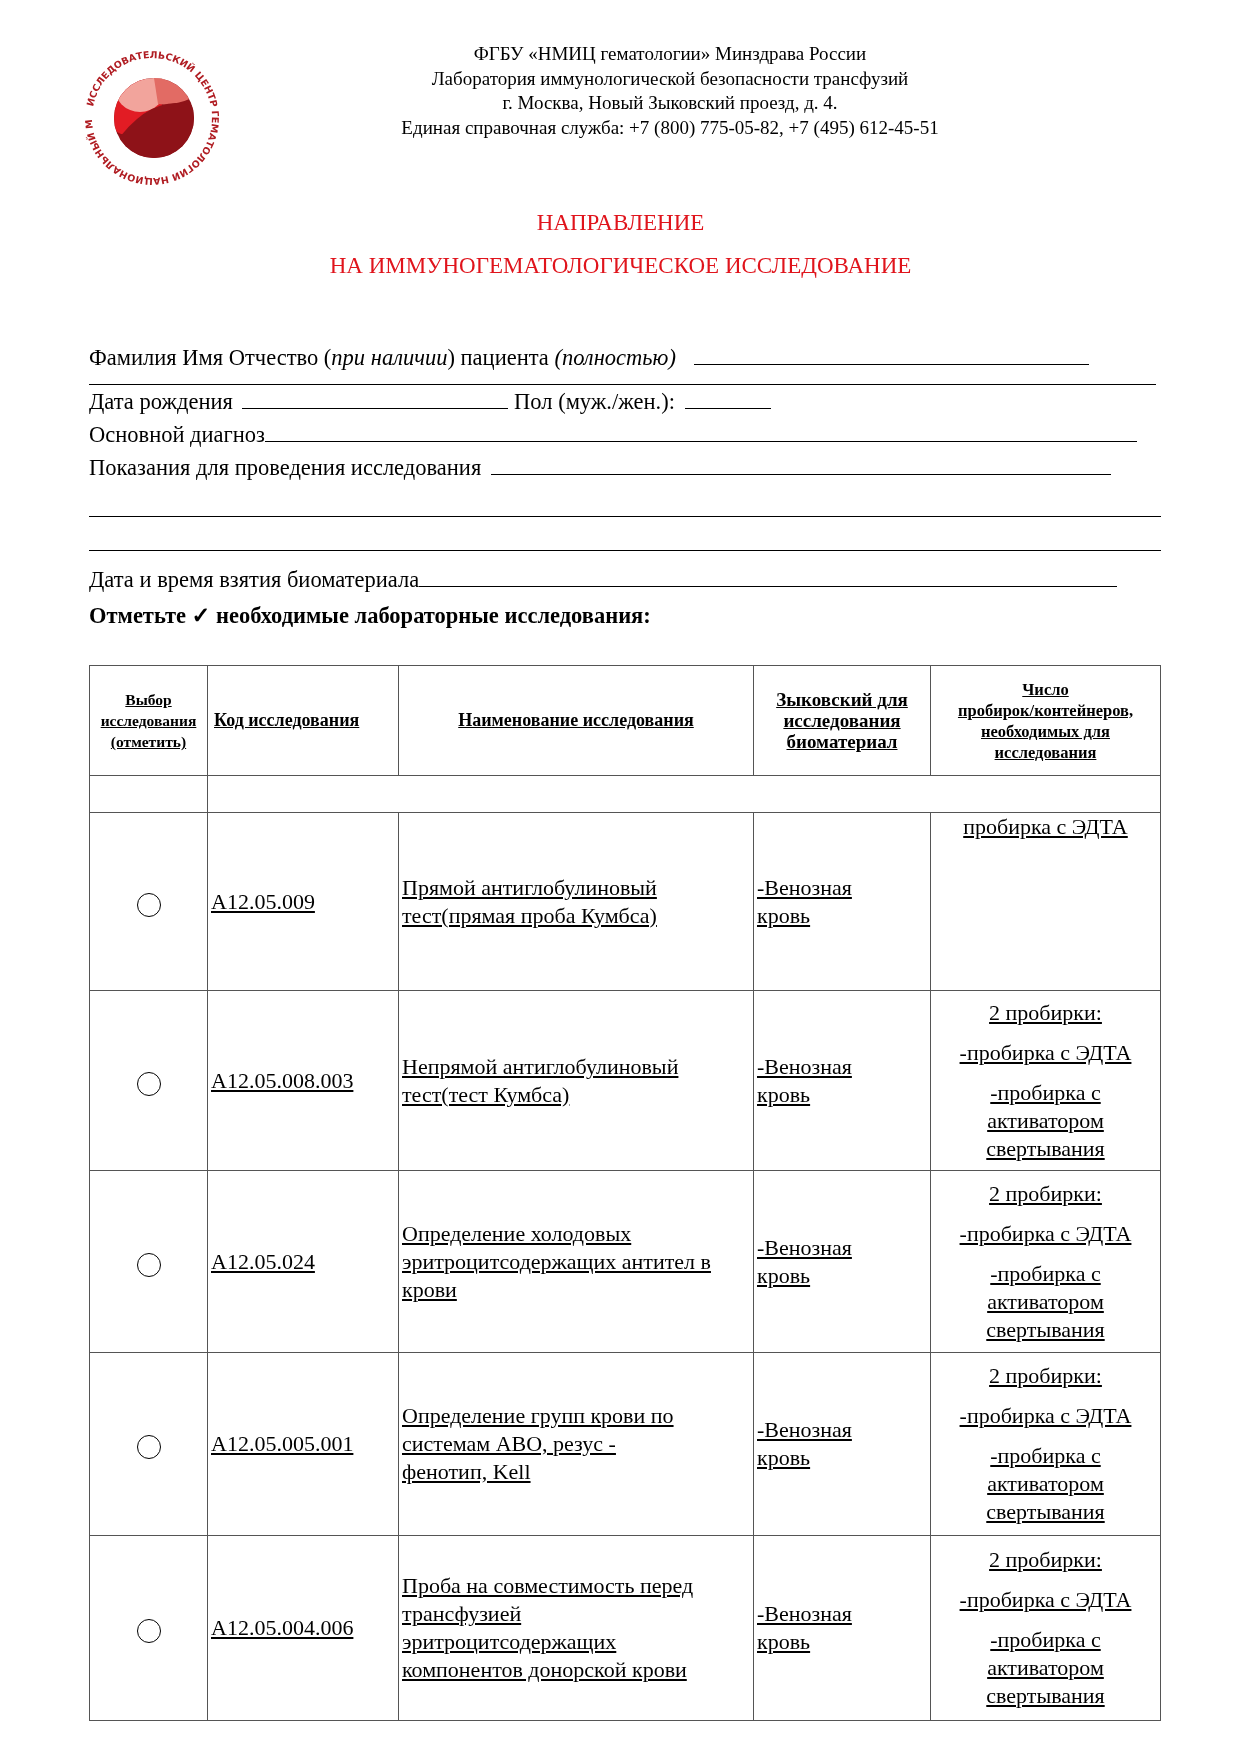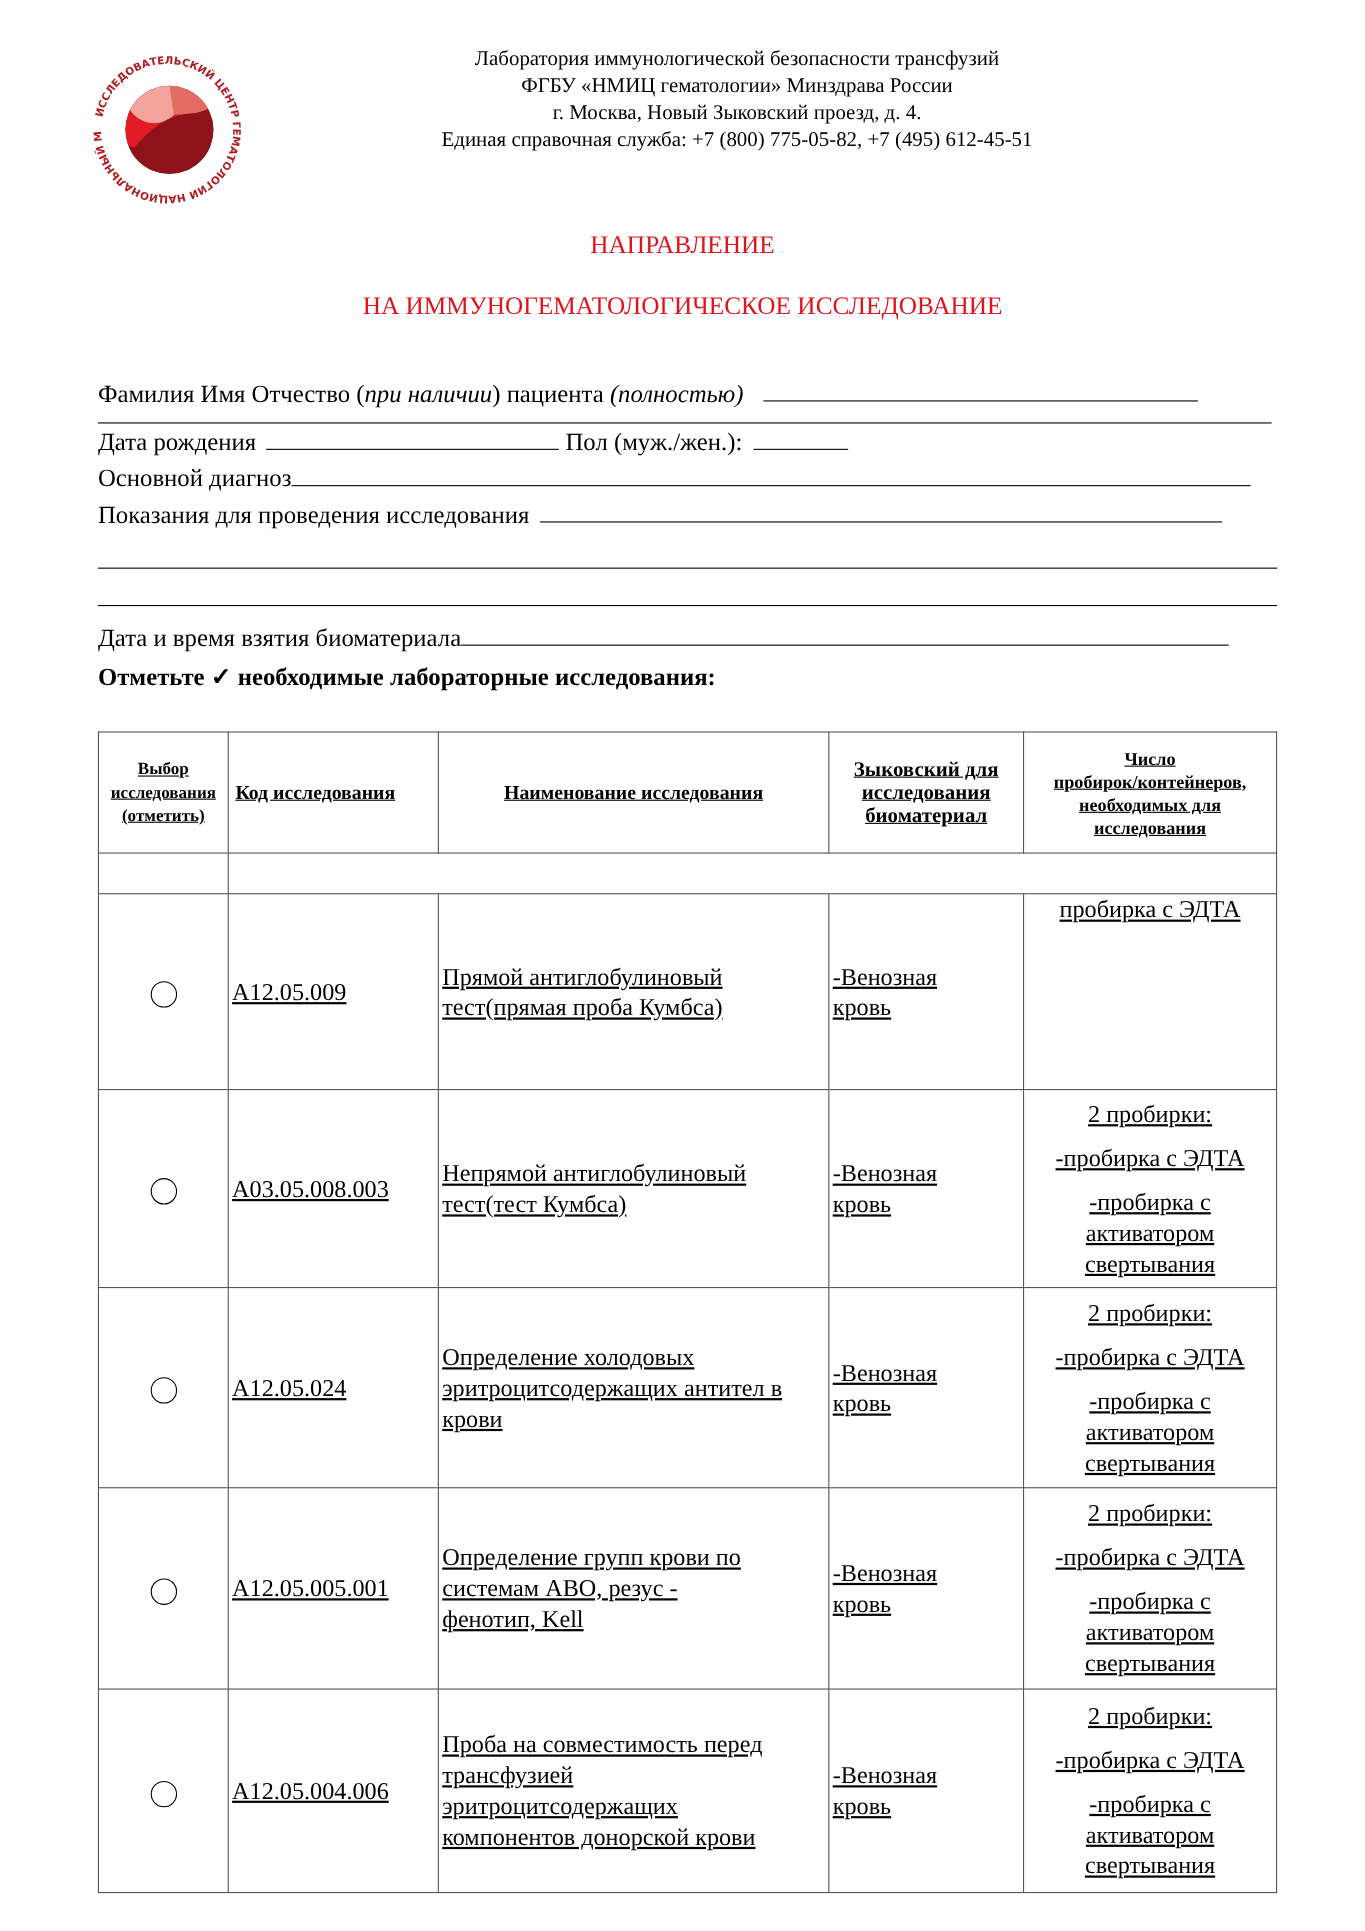--- a/index.html
+++ b/index.html
@@ -10,21 +10,21 @@
     .logo { position: absolute; left: 82px; top: 48px; width: 140px; height: 140px; }
     .header-info {
       position: absolute; left: 360px; top: 42px; width: 620px;
       text-align: center; font-size: 19px; line-height: 24.5px;
     }
     .title {
       position: absolute; left: 0; width: 1241px; text-align: center;
       color: #e0141c; font-size: 23px;
     }
     .t1 { top: 210px; }
-    .t2 { top: 253px; margin-top: 12px; }
+    .t2 { top: 253px; }
     .line {
       position: absolute; left: 89px; font-size: 22.5px; white-space: nowrap;
     }
     .blank {
       display: inline-block; border-bottom: 1.3px solid #000; height: 20px;
       vertical-align: baseline;
     }
     .fullrule { position: absolute; left: 89px; width: 1067px; border-top: 1.3px solid #000; }
     .bold-line { font-weight: bold; font-size: 22.5px; }
     table.tests {
@@ -70,22 +70,22 @@
       <path d="M72,30 A40,40 0 0,1 110,50 Q92,58 76,56 Z" fill="#e26b64"></path>
       <path d="M30,100 Q70,40 118,60 L118,118 L30,118 Z" fill="#8e1218"></path>
     </g>
     <text font-family="DejaVu Sans, sans-serif" font-size="9.5" fill="#b01c22" font-weight="bold">
       <textPath href="#ringPath" startOffset="3%">ИССЛЕДОВАТЕЛЬСКИЙ ЦЕНТР ГЕМАТОЛОГИИ НАЦИОНАЛЬНЫЙ МЕДИЦИНСКИЙ</textPath>
     </text>
   </svg>
 </div>
 
 <div class="header-info">
+  <div>ФГБУ «НМИЦ гематологии» Минздрава России</div>
   <div>Лаборатория иммунологической безопасности трансфузий</div>
-  <div>ФГБУ «НМИЦ гематологии» Минздрава России</div>
   <div>г. Москва, Новый Зыковский проезд, д. 4.</div>
   <div>Единая справочная служба: +7 (800) 775-05-82, +7 (495) 612-45-51</div>
 </div>
 
 <div class="title t1">НАПРАВЛЕНИЕ</div>
 <div class="title t2">НА ИММУНОГЕМАТОЛОГИЧЕСКОЕ ИССЛЕДОВАНИЕ</div>
 
 <div class="line" style="top: 312px; margin-top: 32px;">
   <span>Фамилия Имя Отчество (</span><i>при наличии</i><span>) пациента </span><i>(полностью)</i>
   <span class="blank" style="width: 395px; margin-left: 12px;"></span>
@@ -165,21 +165,21 @@
     </td>
     <td class="cell-tubes" style="vertical-align: top; ">
       <div class="p">пробирка с ЭДТА</div>
     </td>
   </tr>
 
   <tr style="height: 180px;">
     <td class="cell-radio">
       <span class="radio"></span>
     </td>
-    <td class="cell-code">A03.05.008.003</td>
+    <td class="cell-code">A12.05.008.003</td>
     <td class="cell-name">
       <div>Непрямой антиглобулиновый</div>
       <div>тест(тест  Кумбса)</div>
     </td>
     <td class="cell-bio">
       <div>-Венозная</div>
       <div>кровь</div>
     </td>
     <td class="cell-tubes">
       <div class="p">2 пробирки:</div>

